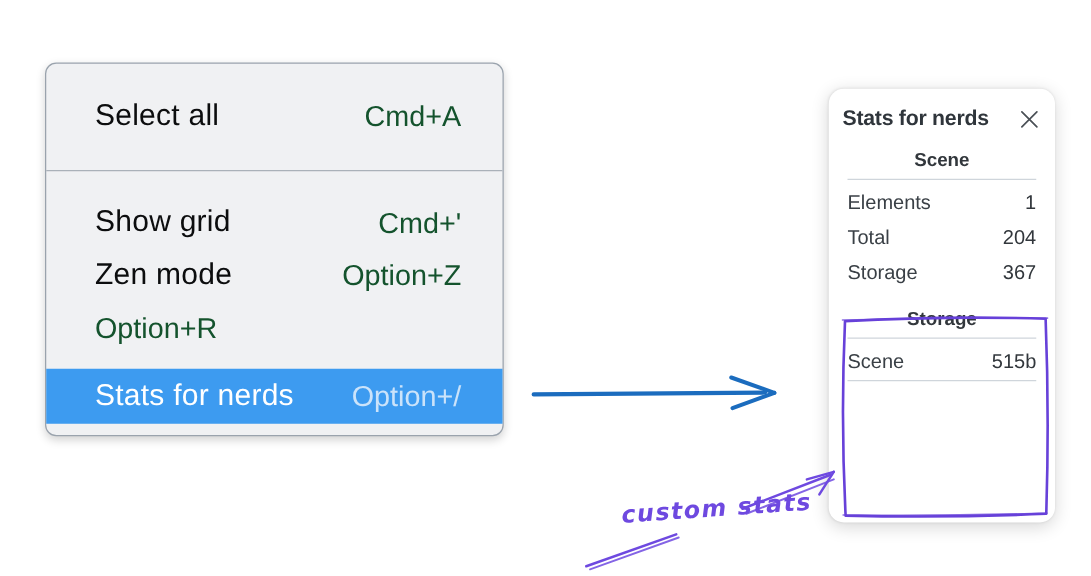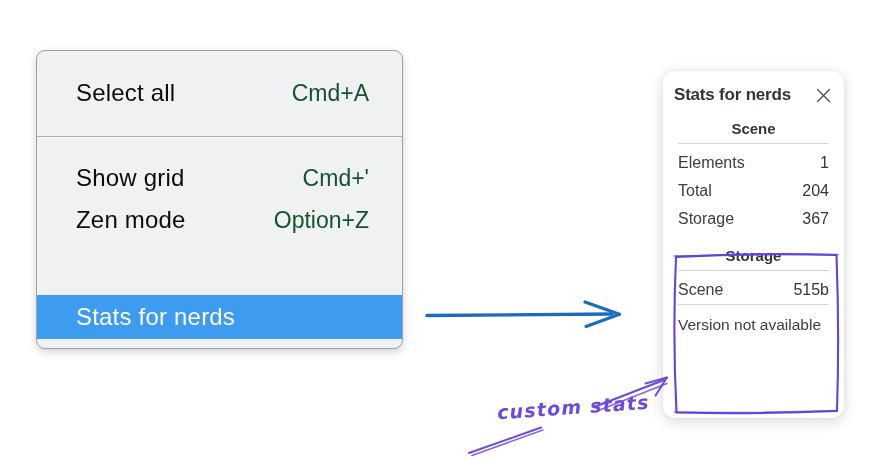--- a/index.html
+++ b/index.html
@@ -81,23 +81,25 @@
     <div class="menu-section-2">
       <div class="menu-item">
         <span class="mi-label">Show grid</span>
         <span class="mi-shortcut">Cmd+'</span>
       </div>
       <div class="menu-item">
         <span class="mi-label">Zen mode</span>
         <span class="mi-shortcut">Option+Z</span>
       </div>
       <div class="menu-item">
+        <span class="mi-shortcut">Option+R</span>
       </div>
       <div class="menu-item highlighted">
         <span class="mi-label">Stats for nerds</span>
+        <span class="mi-shortcut">Option+/</span>
       </div>
     </div>
   </div>
 
   <div class="stats-panel">
     <div class="sp-titlebar">
       <span class="sp-title">Stats for nerds</span>
       <button class="sp-close" aria-label="close">
         <svg width="15" height="15" viewBox="0 0 15 15">
           <line x1="1.5" y1="1.5" x2="13.5" y2="13.5" stroke="#4a5056" stroke-width="1.4" stroke-linecap="round"></line>
@@ -127,21 +129,20 @@
       <div class="sp-section-header">Storage</div>
       <hr class="sp-hr">
       <div class="sp-row">
         <span class="sp-label">Scene</span>
         <span class="sp-value">515b</span>
       </div>
     </div>
 
     <div class="sp-section">
       <hr class="sp-hr">
-      <div class="sp-note">Version not available</div>
     </div>
   </div>
 
   <svg class="overlay" viewBox="0 0 873 461" width="873" height="461">
 
     <g stroke="var(--arrow-blue, #1b6cbe)" fill="none" stroke-linecap="round" stroke-linejoin="round">
       <path d="M427,315.5 C 490,314.6 552,314 612,314" stroke-width="3.4"></path>
       <path d="M585,302 L619.5,314.3" stroke-width="3.2"></path>
       <path d="M586,326.5 L619.5,314.3" stroke-width="3.2"></path>
     </g>

